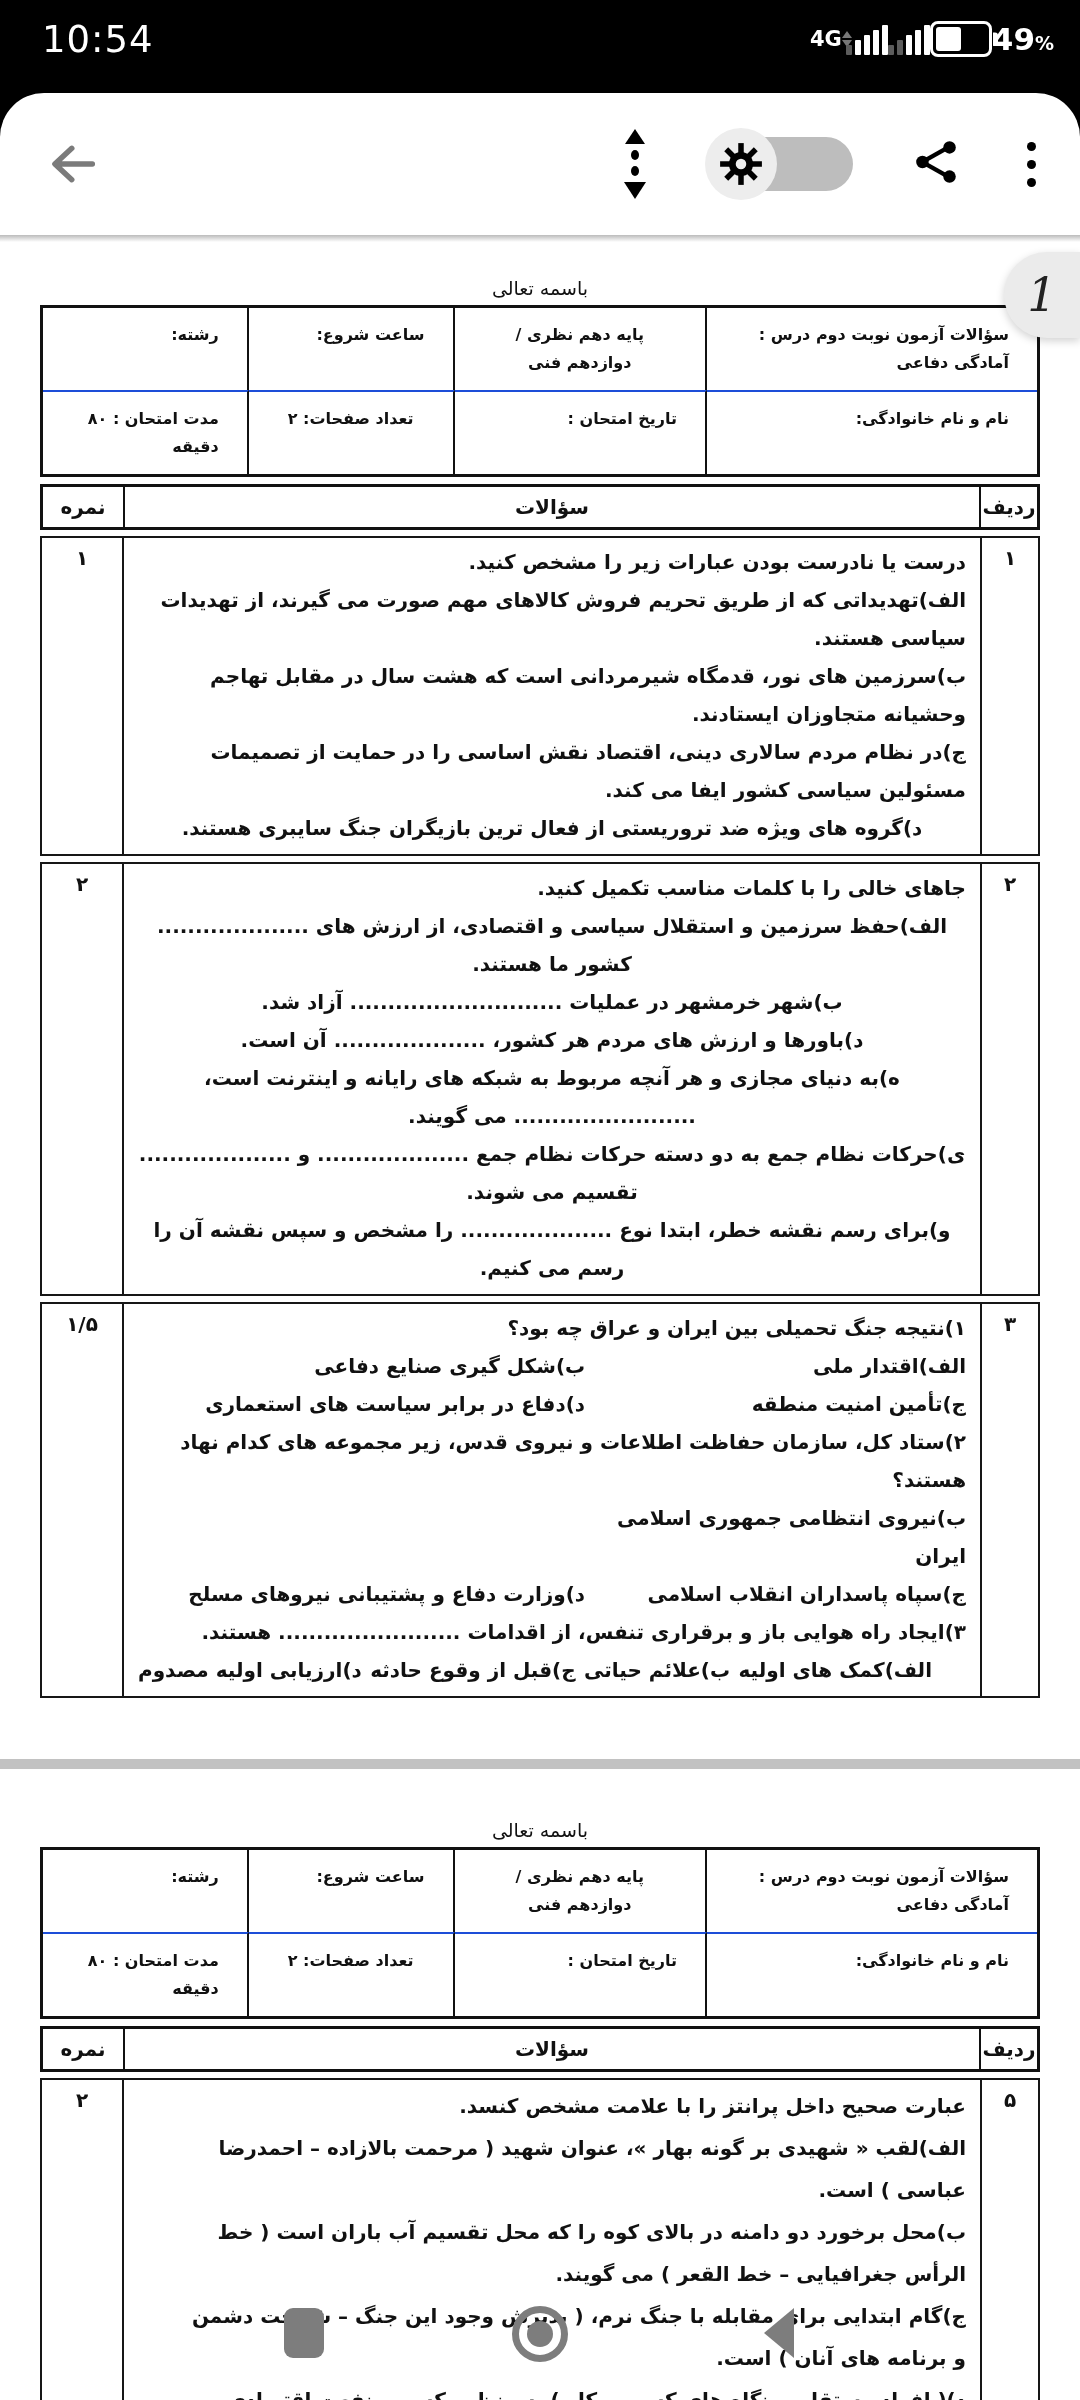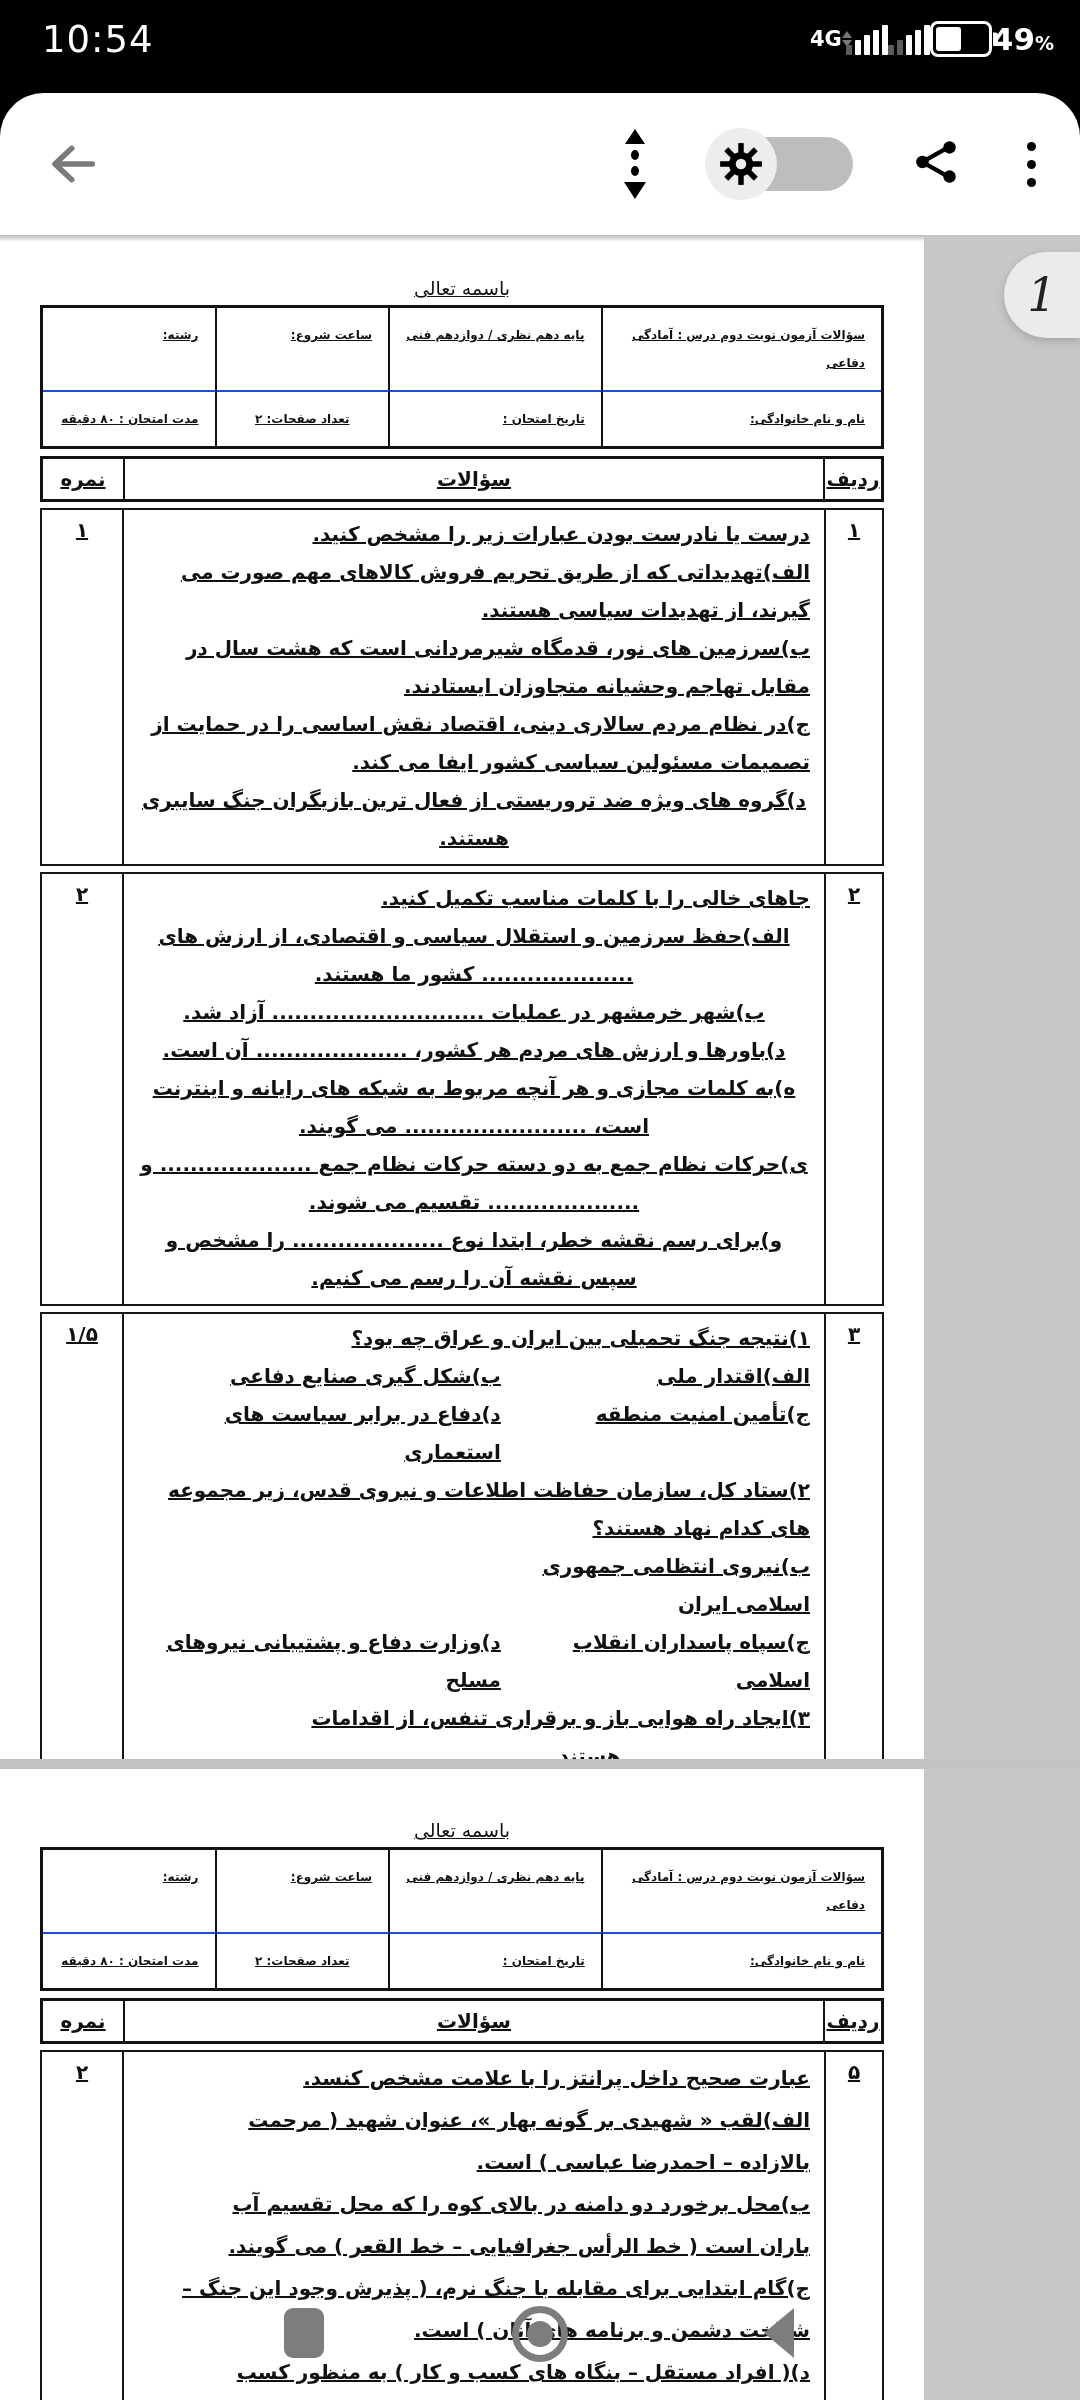--- a/index.html
+++ b/index.html
@@ -44,33 +44,33 @@
   .updown .td{width:0;height:0;border-left:11px solid transparent;border-right:11px solid transparent;border-top:17px solid #000;}
   .updown .pt{width:8px;height:10px;border-radius:50%;background:#000;}
   .gear-toggle{position:relative;width:140px;height:54px;}
   .gt-track{position:absolute;left:6px;top:0;width:134px;height:54px;background:#bdbdbd;border-radius:27px;}
   .gt-thumb{position:absolute;left:-8px;top:50%;transform:translateY(-50%);
     width:72px;height:72px;border-radius:50%;background:#ededed;display:flex;align-items:center;justify-content:center;}
   .kebab{display:flex;flex-direction:column;gap:9px;padding:0 8px;}
   .kebab i{width:9px;height:9px;border-radius:50%;background:#000;display:block;}
   
   .doc{position:absolute;top:235px;left:0;width:1080px;height:2165px;background:#c7c7c7;}
-  .page{position:relative;width:924px;background:#fff;overflow:hidden;color:#111;text-decoration:underline;}
+  .page{position:relative;width:1080px;background:#fff;overflow:hidden;color:#111;}
   .page-1{height:1524px;}
   .page-1::before{content:"";position:absolute;top:0;left:0;right:0;height:7px;
     background:linear-gradient(#bbb,rgba(255,255,255,0));}
   .separator{width:1080px;height:10px;background:#c2c2c2;}
   .page-2{height:631px;}
   .bismillah{text-align:center;font-size:19px;font-weight:400;margin:0 0 6px;}
   .page-1 .bismillah{padding-top:42px;}
   .page-2 .bismillah{padding-top:50px;}
   
   .h-table{margin:0 40px;border:3px solid #111;display:grid;
     grid-template-columns:33.2% 25.4% 20.7% 20.7%;}
-  .h-cell{padding:13px 16px;font-size:12px;font-weight:700;text-align:right;line-height:28px;}
+  .h-cell{padding:13px 28px;font-size:16px;font-weight:700;text-align:right;line-height:28px;}
   .h-cell.ctr{text-align:center;}
   .h-cell.vline{border-inline-start:2px solid #111;}
   .h-cell.hline{border-top:2px solid #1d4ed8;}
   
   .band{margin:7px 40px 0;border:3px solid #111;display:grid;
     grid-template-columns:56px 1fr 82px;height:40px;}
   .band div{display:flex;align-items:center;justify-content:center;
     font-size:20px;font-weight:700;}
   .band .mid,.band .left{border-inline-start:2px solid #111;}
   
@@ -221,21 +221,21 @@
             </div>
             <div class="q-score">۱</div>
           </div>
           <div class="q-row">
             <div class="q-num">۲</div>
             <div class="q-body">
               <div class="ql">جاهای خالی را با کلمات مناسب تکمیل کنید.</div>
               <div class="ql c">الف)حفظ سرزمین و استقلال سیاسی و اقتصادی، از ارزش های .................... کشور ما هستند.</div>
               <div class="ql c">ب)شهر خرمشهر در عملیات ............................ آزاد شد.</div>
               <div class="ql c">د)باورها و ارزش های مردم هر کشور، .................... آن است.</div>
-              <div class="ql c">ه)به کلمات مجازی و هر آنچه مربوط به شبکه های رایانه و اینترنت است، ........................ می گویند.</div>
+              <div class="ql c">ه)به دنیای مجازی و هر آنچه مربوط به شبکه های رایانه و اینترنت است، ........................ می گویند.</div>
               <div class="ql c">ی)حرکات نظام جمع به دو دسته حرکات نظام جمع .................... و .................... تقسیم می شوند.</div>
               <div class="ql c">و)برای رسم نقشه خطر، ابتدا نوع .................... را مشخص و سپس نقشه آن را رسم می کنیم.</div>
             </div>
             <div class="q-score">۲</div>
           </div>
           <div class="q-row">
             <div class="q-num">۳</div>
             <div class="q-body">
               <div class="ql">۱)نتیجه جنگ تحمیلی بین ایران و عراق چه بود؟</div>
               <div class="ql opts2">

